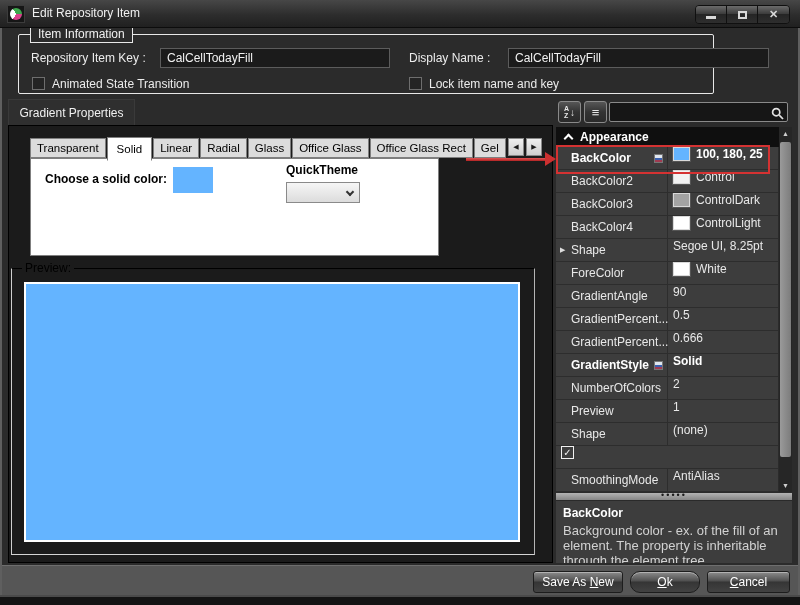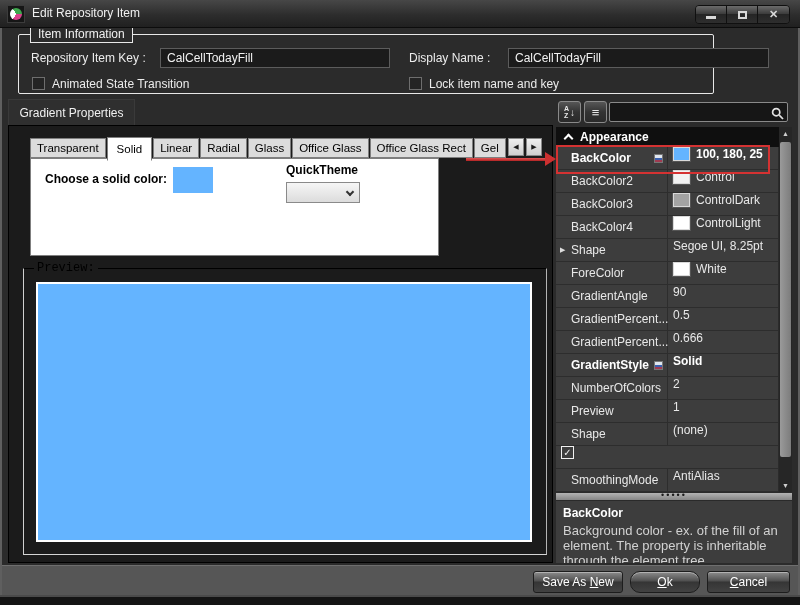--- a/index.html
+++ b/index.html
@@ -40,21 +40,21 @@
   .tab { background:#dcdcdc; border:1px solid #7f7f7f; color:#000; font-size:11.5px; padding:3px 6px; margin-right:1px; position:relative; top:1px; }
   .tab.selected { background:#ffffff; top:0; padding:5px 9px 5px; margin-bottom:-1px; border-bottom:1px solid #fff; z-index:4; }
   .tabscroll { width:16px; height:18px; background:linear-gradient(#efefef,#cfcfcf); border:1px solid #888; color:#1a1a1a; font-size:7px; display:flex; align-items:center; justify-content:center; margin-left:1px; position:relative; top:1px; }
   .tab-content { position:absolute; left:21px; top:32px; width:409px; height:98px; background:#fff; border:1px solid #7f7f7f; z-index:2; }
   .choose-label { position:absolute; left:14px; top:13px; font-size:12px; font-weight:600; color:#000; }
   .solid-swatch { position:absolute; left:142px; top:8px; width:40px; height:26px; background:#64b4ff; }
   .qt-label { position:absolute; left:255px; top:4px; font-size:12px; font-weight:600; color:#000; }
   .qt-select { position:absolute; left:255px; top:23px; width:74px; height:21px; background:linear-gradient(#f6f6f6,#dcdcdc); border:1px solid #8a8a8a; }
   .chev-down { position:absolute; right:6px; top:6px; width:6px; height:6px; border-right:2px solid #333; border-bottom:2px solid #333; transform:rotate(45deg); }
 
-  .preview-group { position:absolute; left:14px; top:142px; width:524px; height:287px; border:1px solid; border-color:#000 #b5b5b5 #d5d5d5 #cfcfcf;font-family:Liberation Mono, monospace; }
+  .preview-group { position:absolute; left:2px; top:142px; width:524px; height:287px; border:1px solid; border-color:#000 #b5b5b5 #d5d5d5 #cfcfcf; }
   .preview-label { position:absolute; left:10px; top:-8px; background:#1b1b1b; padding:0 3px; font-size:12px; color:#000; }
   .preview-canvas { position:absolute; left:12px; top:13px; width:496px; height:260px; background:#64b4ff; border:2px solid #ffffff; }
 
   
   .propgrid { position:absolute; left:556px; top:98px; width:237px; height:465px; background:#2b2b2b; }
   .toolbtn { position:absolute; top:3px; width:23px; height:22px; background:linear-gradient(#565656,#333 50%,#2a2a2a); border:1px solid #8a8a8a; border-radius:3px; color:#e8e8e8; display:flex; align-items:center; justify-content:center; }
   .az-stack { display:flex; flex-direction:column; font-size:7px; font-weight:bold; line-height:7px; }
   .az-arrow { font-size:10px; margin-left:1px; }
   .cat-icon { font-size:13px; font-weight:bold; letter-spacing:0; }
   .searchbox { position:absolute; left:53px; top:4px; width:179px; height:20px; background:#161616; border:1px solid #8a8a8a; border-radius:2px; }

